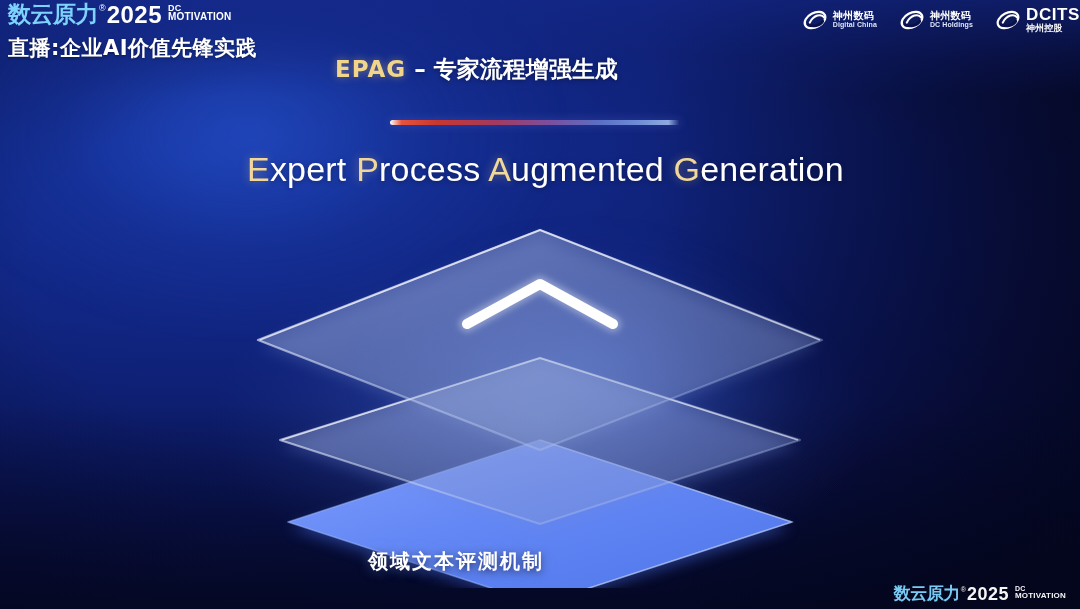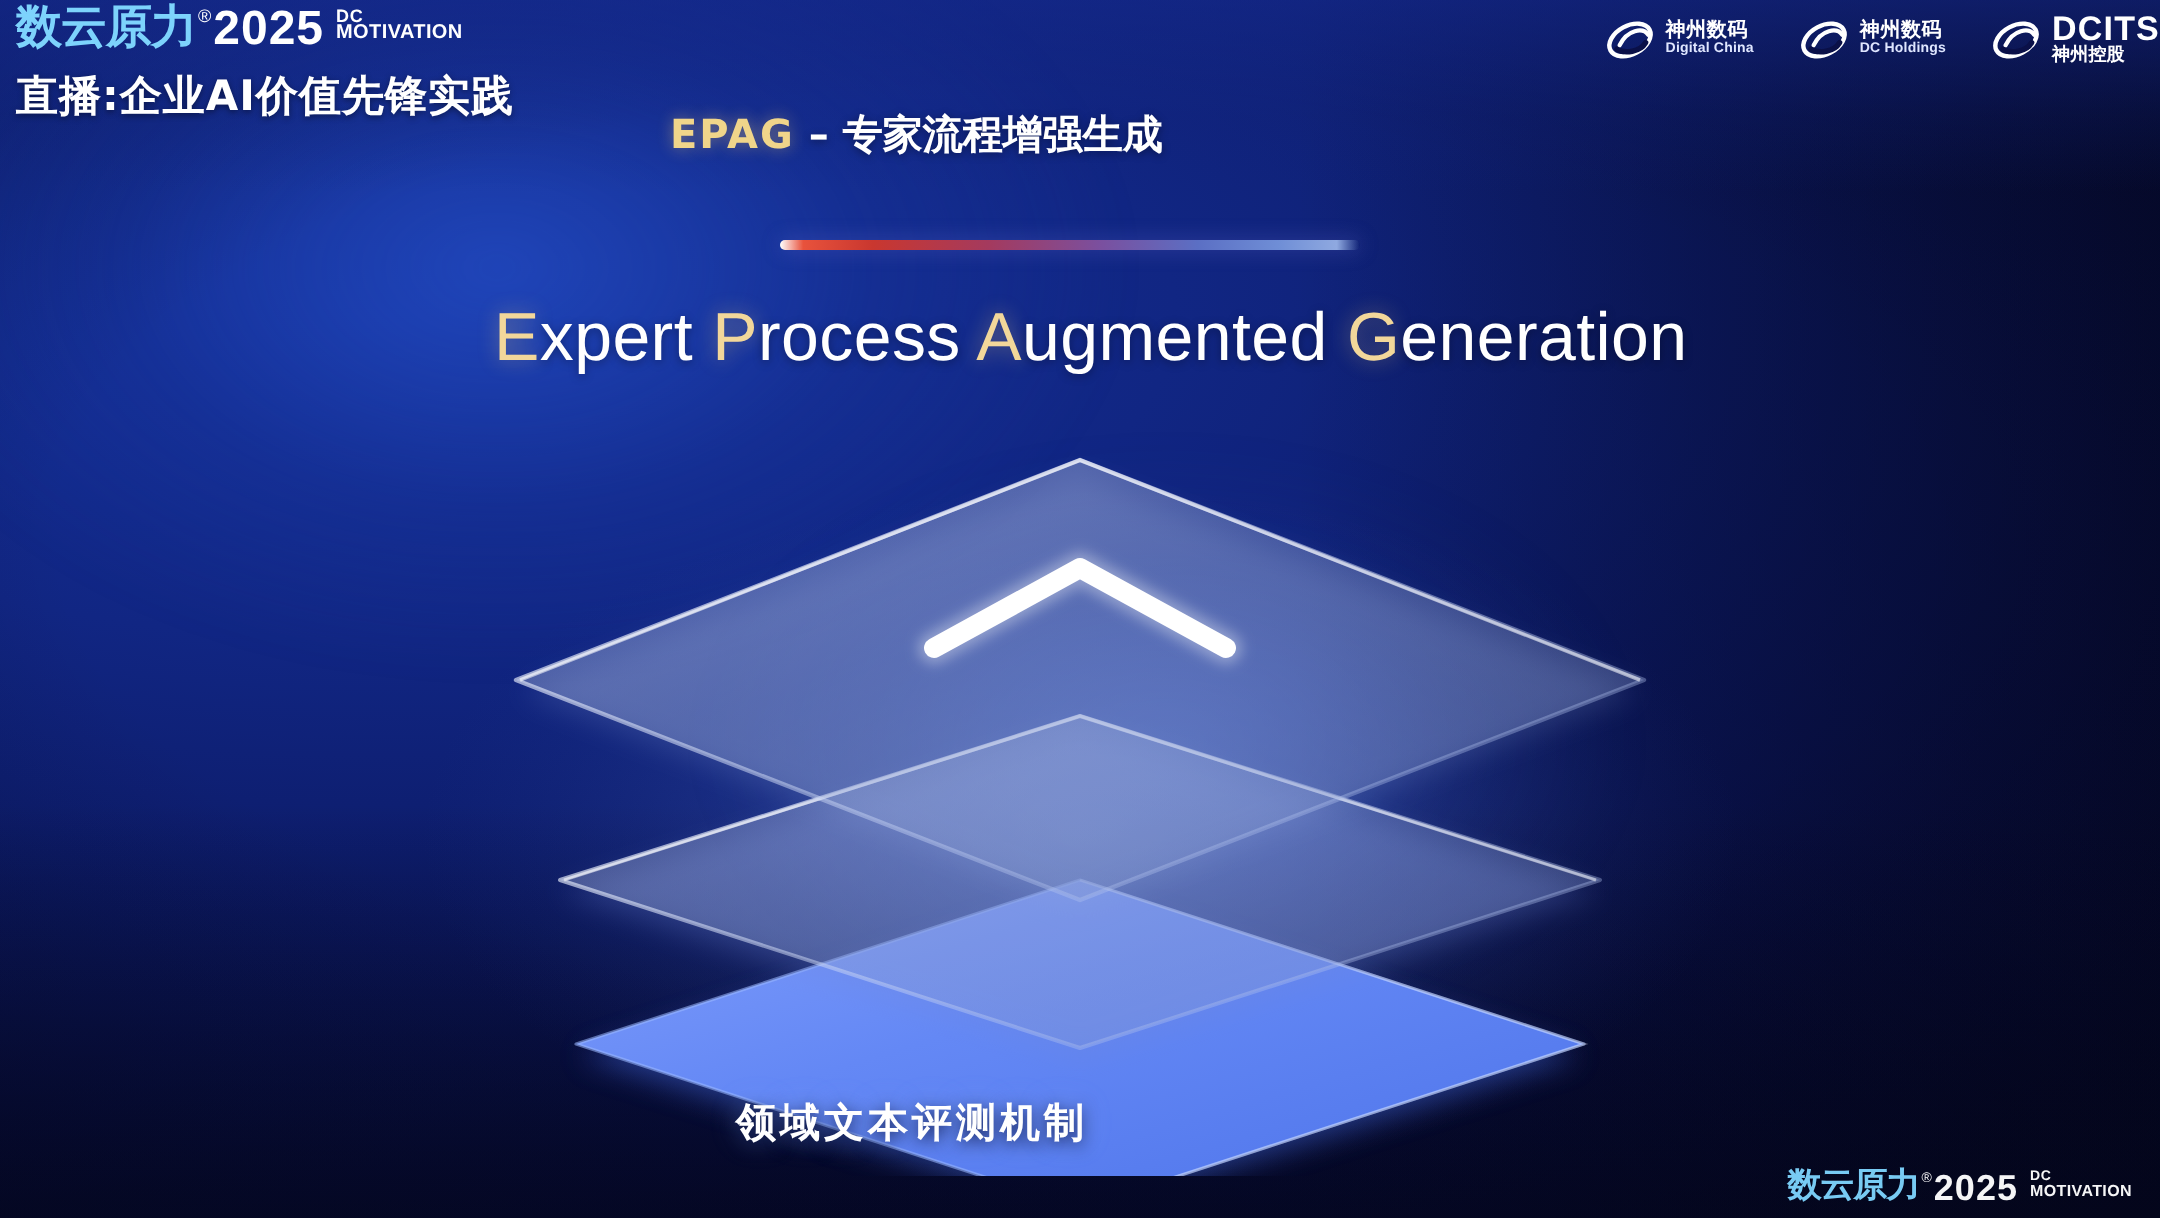--- a/index.html
+++ b/index.html
@@ -73,21 +73,21 @@
   .p-swirl{width:26px;height:26px;flex:0 0 26px;}
   .p-txt{line-height:1.05;white-space:nowrap;}
   .p-cn{display:block;font-size:10px;font-weight:bold;color:#fff;font-family:"DejaVu Sans",sans-serif;letter-spacing:.3px;}
   .p-en{display:block;font-size:7px;font-weight:bold;color:#dfe6ff;letter-spacing:.1px;}
   .p-cn.big{font-size:17px;letter-spacing:.6px;font-family:"Liberation Sans",sans-serif;}
   .p-en.cn2{font-size:9px;color:#fff;font-family:"DejaVu Sans",sans-serif;font-weight:bold;}
 
   
   .maintitle{
     position:absolute;left:335px;top:54px;z-index:6;white-space:nowrap;
-    font-size:20px;font-weight:bold;font-family:"DejaVu Sans","Liberation Sans",sans-serif;
+    font-size:23px;font-weight:bold;font-family:"DejaVu Sans","Liberation Sans",sans-serif;
   }
   .maintitle .gold{
     color:#f0d58a;letter-spacing:1px;
     text-shadow:0 0 8px rgba(240,200,110,.45);
   }
   .maintitle .white{color:#ffffff;text-shadow:0 1px 4px rgba(0,0,0,.4);}
 
   .divider{
     position:absolute;left:390px;top:120px;width:290px;height:5px;border-radius:3px;z-index:6;
     background:linear-gradient(to right,#ffffff 0%,#e8523c 4%,#c9372f 16%,#a43a5e 36%,#7b4f9e 55%,#5b6fc4 72%,#6f8ed6 86%,#8fa9e0 96%,rgba(140,170,225,0) 100%);

